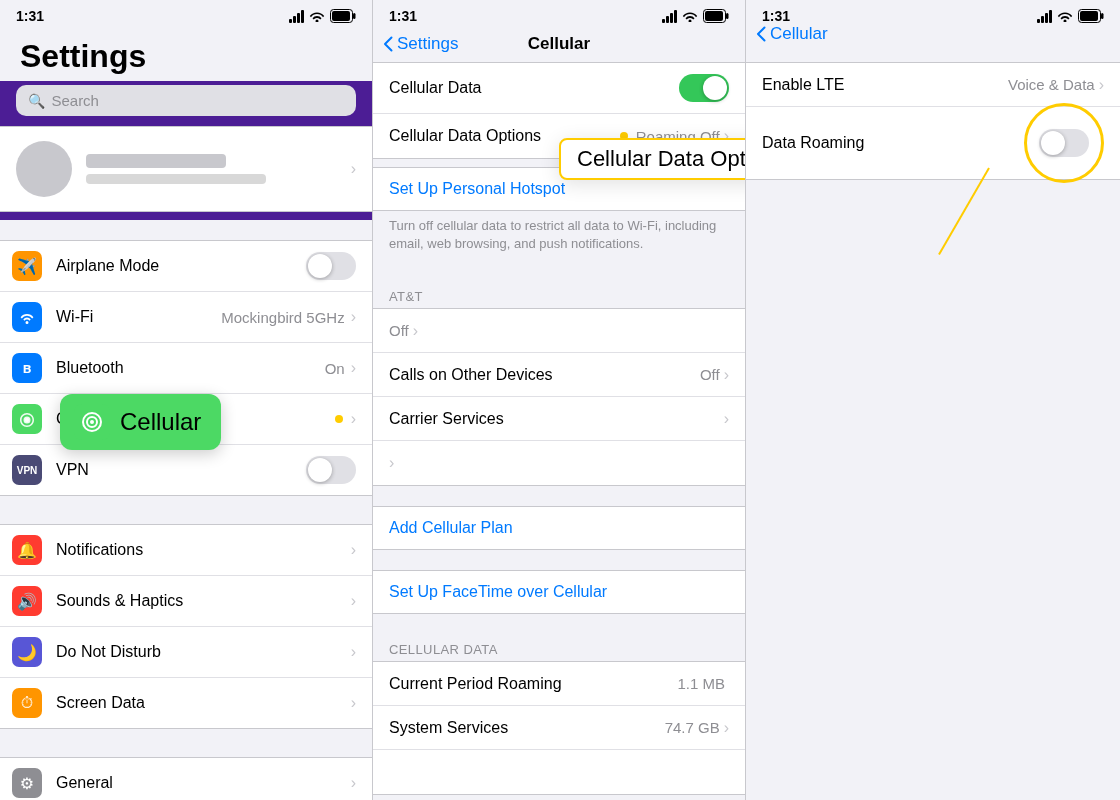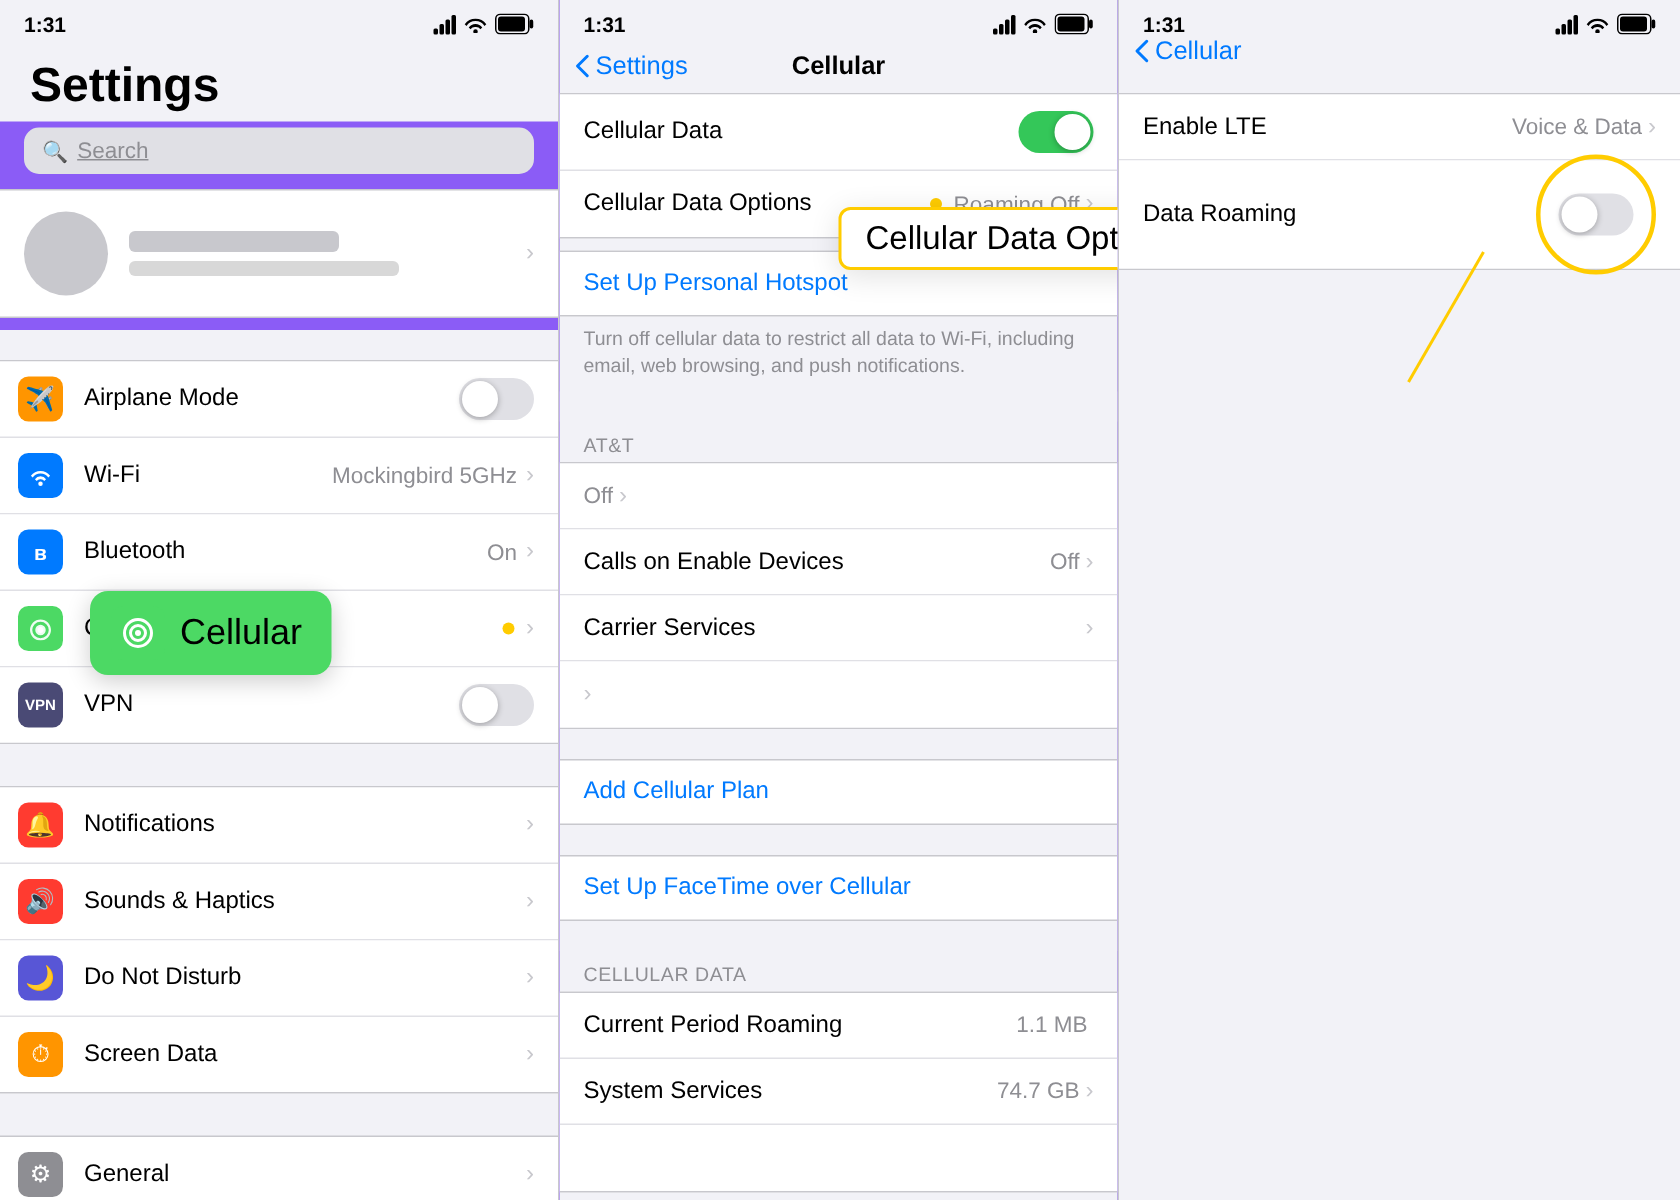--- a/index.html
+++ b/index.html
@@ -11,21 +11,21 @@
       background: #f2f2f7;
       overflow: hidden;
     }
 
     
     .panel {
       display: flex;
       flex-direction: column;
       height: 800px;
       overflow: hidden;
-      background: #8b5cf6;
+      background: #4c1d95;
     }
 
     
     .status-bar {
       display: flex;
       justify-content: space-between;
       align-items: center;
       padding: 6px 16px 4px;
       background: #fff;
       font-size: 13px;
@@ -362,21 +362,21 @@
         <rect x="23" y="4" width="2.5" height="6" rx="1.5" fill="#000"></rect>
         <rect x="2" y="2" width="18" height="10" rx="2" fill="#000"></rect>
       </svg>
     </div>
   </div>
 
   <div class="settings-title">Settings</div>
 
   <div class="search-bar">
     <span class="search-icon-inner">🔍</span>
-    <span style="color:#8e8e93;font-size:15px;text-decoration:underline;">Search</span>
+    <span style="color:#8e8e93;font-size:15px;">Search</span>
   </div>
 
   <div class="profile-section">
     <div class="profile-avatar"></div>
     <div class="profile-text">
       <div class="profile-name"></div>
       <div class="profile-sub"></div>
     </div>
     <span class="chevron">›</span>
   </div>
@@ -537,21 +537,21 @@
     <div class="section-gap"></div>
 
     <div class="section-header">AT&amp;T</div>
 
     <div class="list-section">
       <div class="list-row">
         <span class="list-row-value">Off</span>
         <span class="chevron">›</span>
       </div>
       <div class="list-row">
-        <span class="list-row-label">Calls on Enable Devices</span>
+        <span class="list-row-label">Calls on Other Devices</span>
         <span class="list-row-value">Off</span>
         <span class="chevron">›</span>
       </div>
       <div class="list-row">
         <span class="list-row-label">Carrier Services</span>
         <span class="chevron">›</span>
       </div>
       <div class="list-row">
         <span class="chevron">›</span>
       </div>

